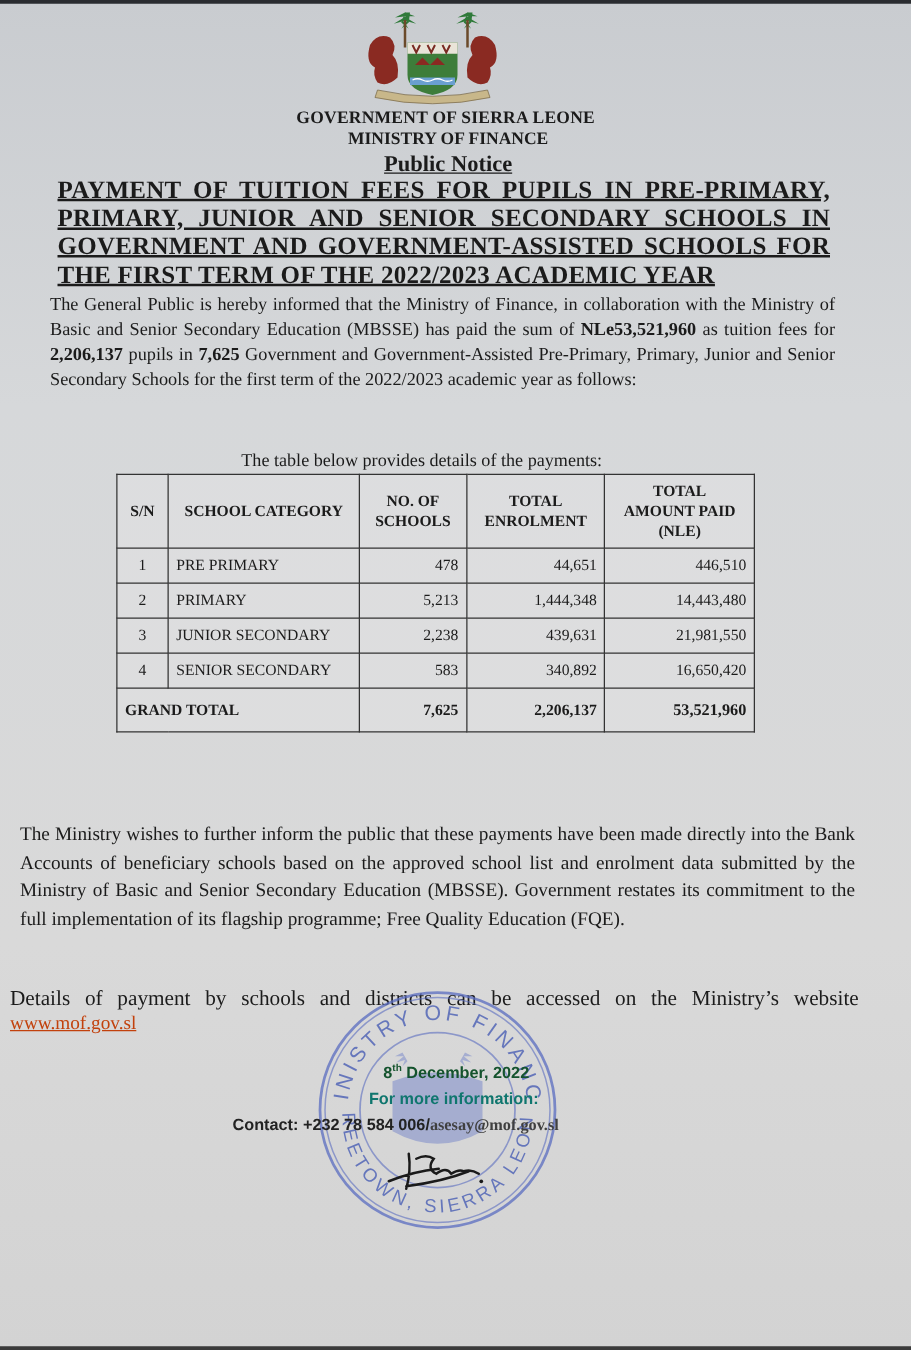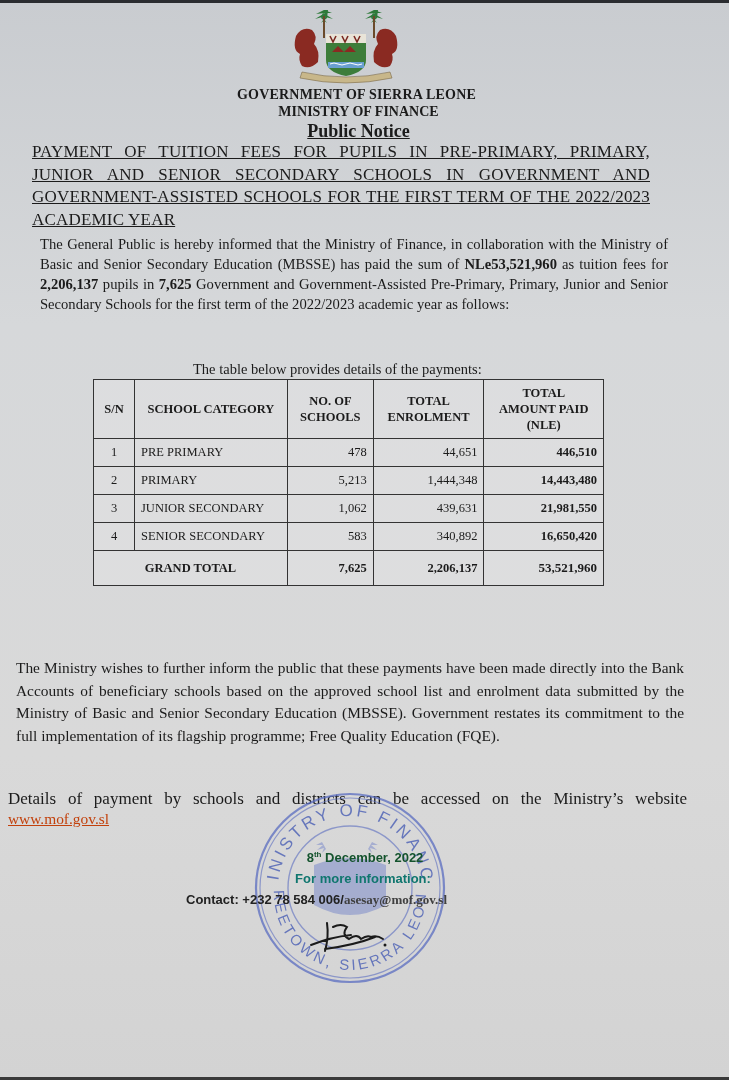--- a/index.html
+++ b/index.html
@@ -14,22 +14,22 @@
   .bottombar { position: absolute; left: 0; bottom: 0; width: 729px; height: 3px; background: #3a3a3a; }
 
   .crest { position: absolute; left: 286px; top: 6px; width: 120px; height: 82px; }
 
   .hdr { position: absolute; left: 0; width: 729px; text-align: center; font-weight: bold; }
   .gov { top: 87px; font-size: 14px; letter-spacing: 0.2px; left: -8px; }
   .mof { top: 104px; font-size: 14px; left: -6px; }
   .pn { top: 121px; font-size: 18px; text-decoration: underline; left: -6px; }
 
   .title {
-    position: absolute; left: 32px; top: 141px; width: 618px;
-    font-weight: normal; font-size: 17px; line-height: 22.5px;
+    position: absolute; left: 46px; top: 141px; width: 618px;
+    font-weight: bold; font-size: 20px; line-height: 22.5px;
     text-align: justify; text-align-last: left;
     text-decoration: underline; letter-spacing: 0.2px;
   }
   .para1 {
     position: absolute; left: 40px; top: 234px; width: 628px;
     font-size: 14.6px; line-height: 20px; text-align: justify;
   }
   .para1 b { font-weight: bold; }
   .tbl-intro { position: absolute; left: 193px; top: 361px; font-size: 14.5px; text-align: right; }
 
@@ -39,23 +39,23 @@
     font-size: 12.5px;
   }
   .tbl td, .tbl th { border: 1.4px solid #333; padding: 0 6px; }
   .tbl .caption-row th { height: 40px; font-size: 13px; font-weight: bold; text-align: center; }
   .tbl .head-row th { height: 58px; font-weight: bold; text-align: center; line-height: 16px; font-size: 12.5px; }
   .tbl td { height: 27px; font-family: "Liberation Serif", serif; }
   .tbl td.sn { text-align: center; width: 28px; }
   .tbl td.cat { text-align: left; width: 140px; }
   .tbl td.num { text-align: right; }
   .tbl tr.total td { height: 34px; font-weight: bold; }
-  .tbl tr.total td.lbl { text-align: center; }
+  .tbl tr.total td.lbl { }
   .tbl td.amt { font-size: 12.5px; }
-  .tbl tr.data td.amt { font-weight: bold; }
+  .tbl tr.data td.amt { font-weight: normal; }
   .tbl tr.total td.amt { font-size: 13px; }
 
   .para2 {
     position: absolute; left: 16px; top: 657px; width: 668px;
     font-size: 15.4px; line-height: 22.5px; text-align: justify;
   }
   .para3 {
     position: absolute; left: 8px; top: 788px; width: 679px;
     font-size: 17px; line-height: 22px; text-align: justify; text-align-last: justify;
   }
@@ -142,21 +142,21 @@
   <tr class="data">
     <td class="sn">2</td>
     <td class="cat">PRIMARY</td>
     <td class="num">5,213</td>
     <td class="num">1,444,348</td>
     <td class="num amt">14,443,480</td>
   </tr>
   <tr class="data">
     <td class="sn">3</td>
     <td class="cat">JUNIOR SECONDARY</td>
-    <td class="num">1,062</td>
+    <td class="num">2,238</td>
     <td class="num">439,631</td>
     <td class="num amt">21,981,550</td>
   </tr>
   <tr class="data">
     <td class="sn">4</td>
     <td class="cat">SENIOR SECONDARY</td>
     <td class="num">583</td>
     <td class="num">340,892</td>
     <td class="num amt">16,650,420</td>
   </tr>

